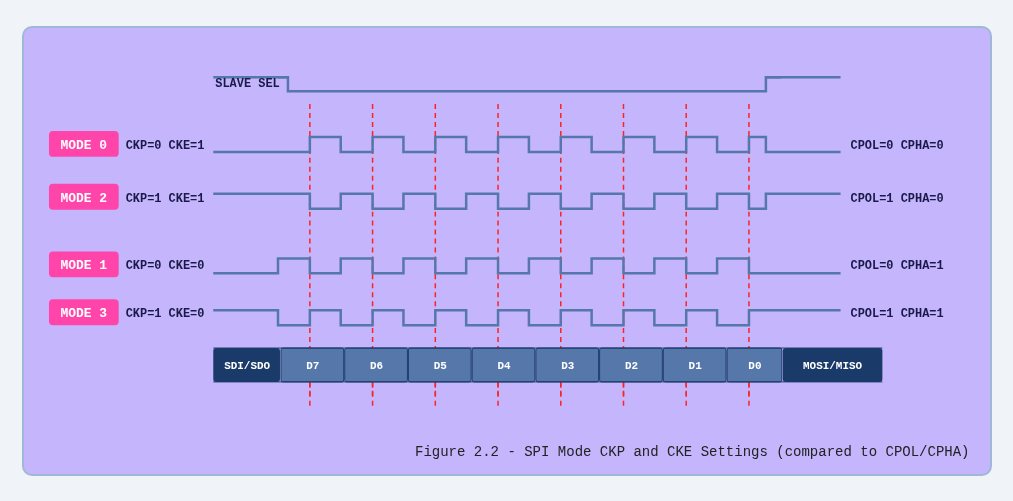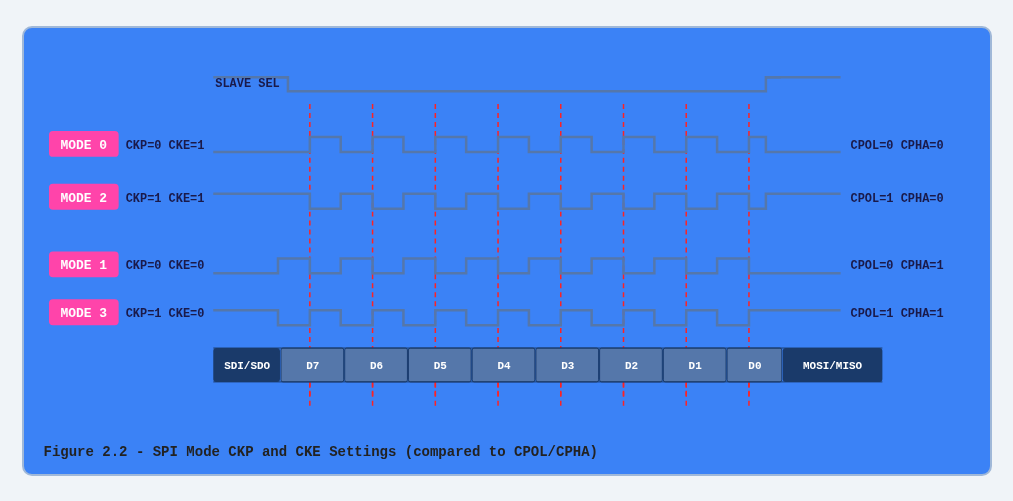--- a/index.html
+++ b/index.html
@@ -8,34 +8,34 @@
       height: 501px;
       background: #f0f4f8;
       font-family: 'Courier New', Courier, monospace;
       display: flex;
       flex-direction: column;
       align-items: center;
       justify-content: center;
     }
     .outer {
       width: 970px;
-      background: #3b82f6;
+      background: #c4b5fd;
       border: 2px solid #a0b8d8;
       border-radius: 10px;
       padding: 18px 20px 14px 20px;
     }
     .diagram {
       position: relative;
       width: 100%;
       height: 390px;
     }
     .caption {
-      text-align: left;
+      text-align: right;
       font-size: 14px;
-      font-weight: bold;
+      font-weight: normal;
       color: #222;
       margin-top: 8px;
       font-family: 'Courier New', Courier, monospace;
     }
 
     
     .diagram svg {
       width: 100%;
       height: 100%;
     }

